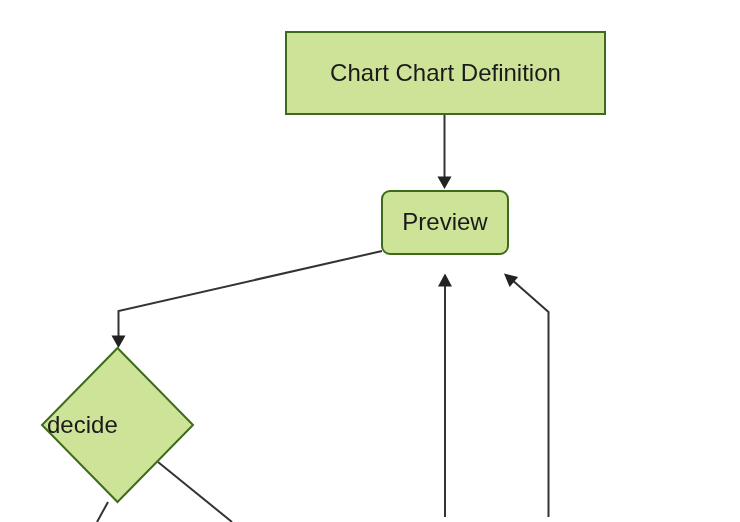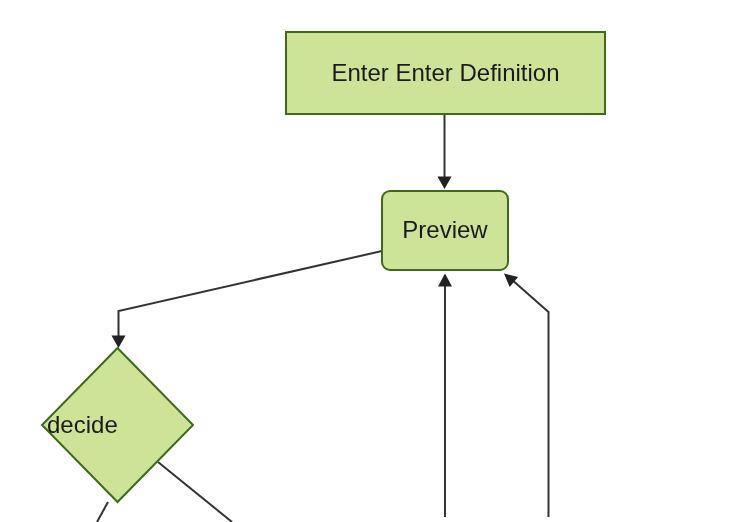--- a/index.html
+++ b/index.html
@@ -50,21 +50,21 @@
   .node-enter {
     left: 285px;
     top: 31px;
     width: 321px;
     height: 84px;
   }
   .node-preview {
     left: 381px;
     top: 190px;
     width: 128px;
-    height: 81px;
+    height: 65px;
     border-radius: 9px;
   }
   .diamond-label {
     position: absolute;
     left: 47px;
     top: 411px;
     width: 141px;
     color: #1a1a1a;
     font-size: 24px;
     line-height: 1.2;
@@ -90,21 +90,21 @@
     <polygon class="arrowhead" points="504,273.5 518.1,277.1 509.6,286.9"></polygon>
 
     <polygon class="diamond-shape" points="117.5,348 193,425 117.5,502 42,425"></polygon>
 
     <path class="edge" d="M108 502 L97 522"></path>
 
     <path class="edge" d="M158 462 L232 522"></path>
   </svg>
 
   <div class="node node-enter">
-    <span>Enter Enter Definition</span>
+    <span>Chart Chart Definition</span>
   </div>
 
   <div class="node node-preview">
     <span>Preview</span>
   </div>
 
   <div class="diamond-label">decide</div>
 
 </div>
 

